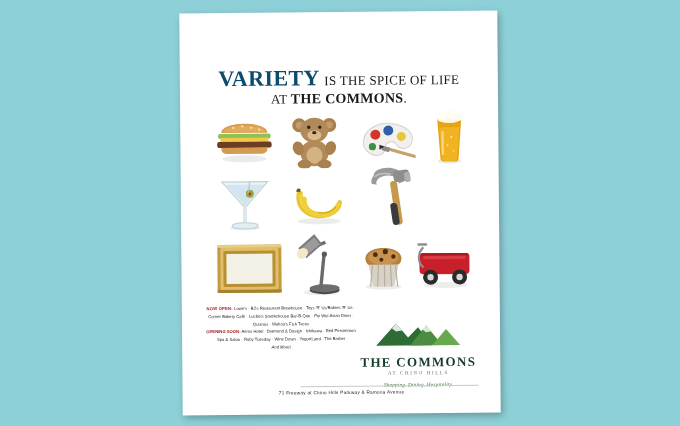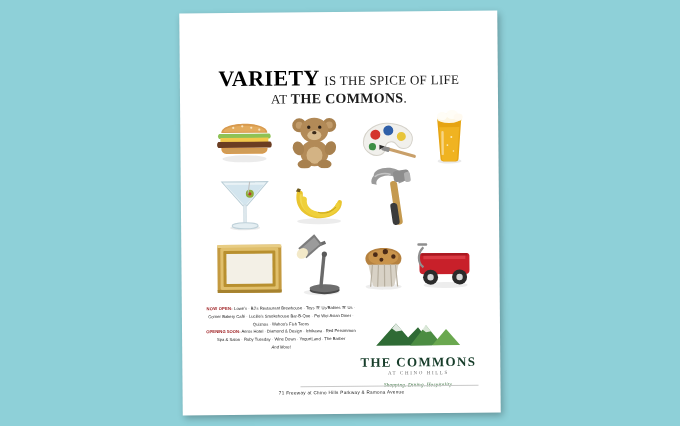--- a/index.html
+++ b/index.html
@@ -40,21 +40,21 @@
     line-height: 1.0;
   }
   .hl-line1 {
     font-family: "Liberation Serif", serif;
     font-size: 17px;
     letter-spacing: .2px;
     white-space: nowrap;
   }
   .variety {
     font-family: "Liberation Serif", serif;
-    color: #000000;
+    color: #0c4a6e;
     font-size: 22px;
     font-weight: bold;
     letter-spacing: .4px;
   }
   .hl-small { font-size: 13px; color: #1a1a1a; letter-spacing: .3px; }
   .hl-line2 {
     margin-top: 3px;
     font-family: "Liberation Serif", serif;
     font-size: 13px;
     color: #1a1a1a;

